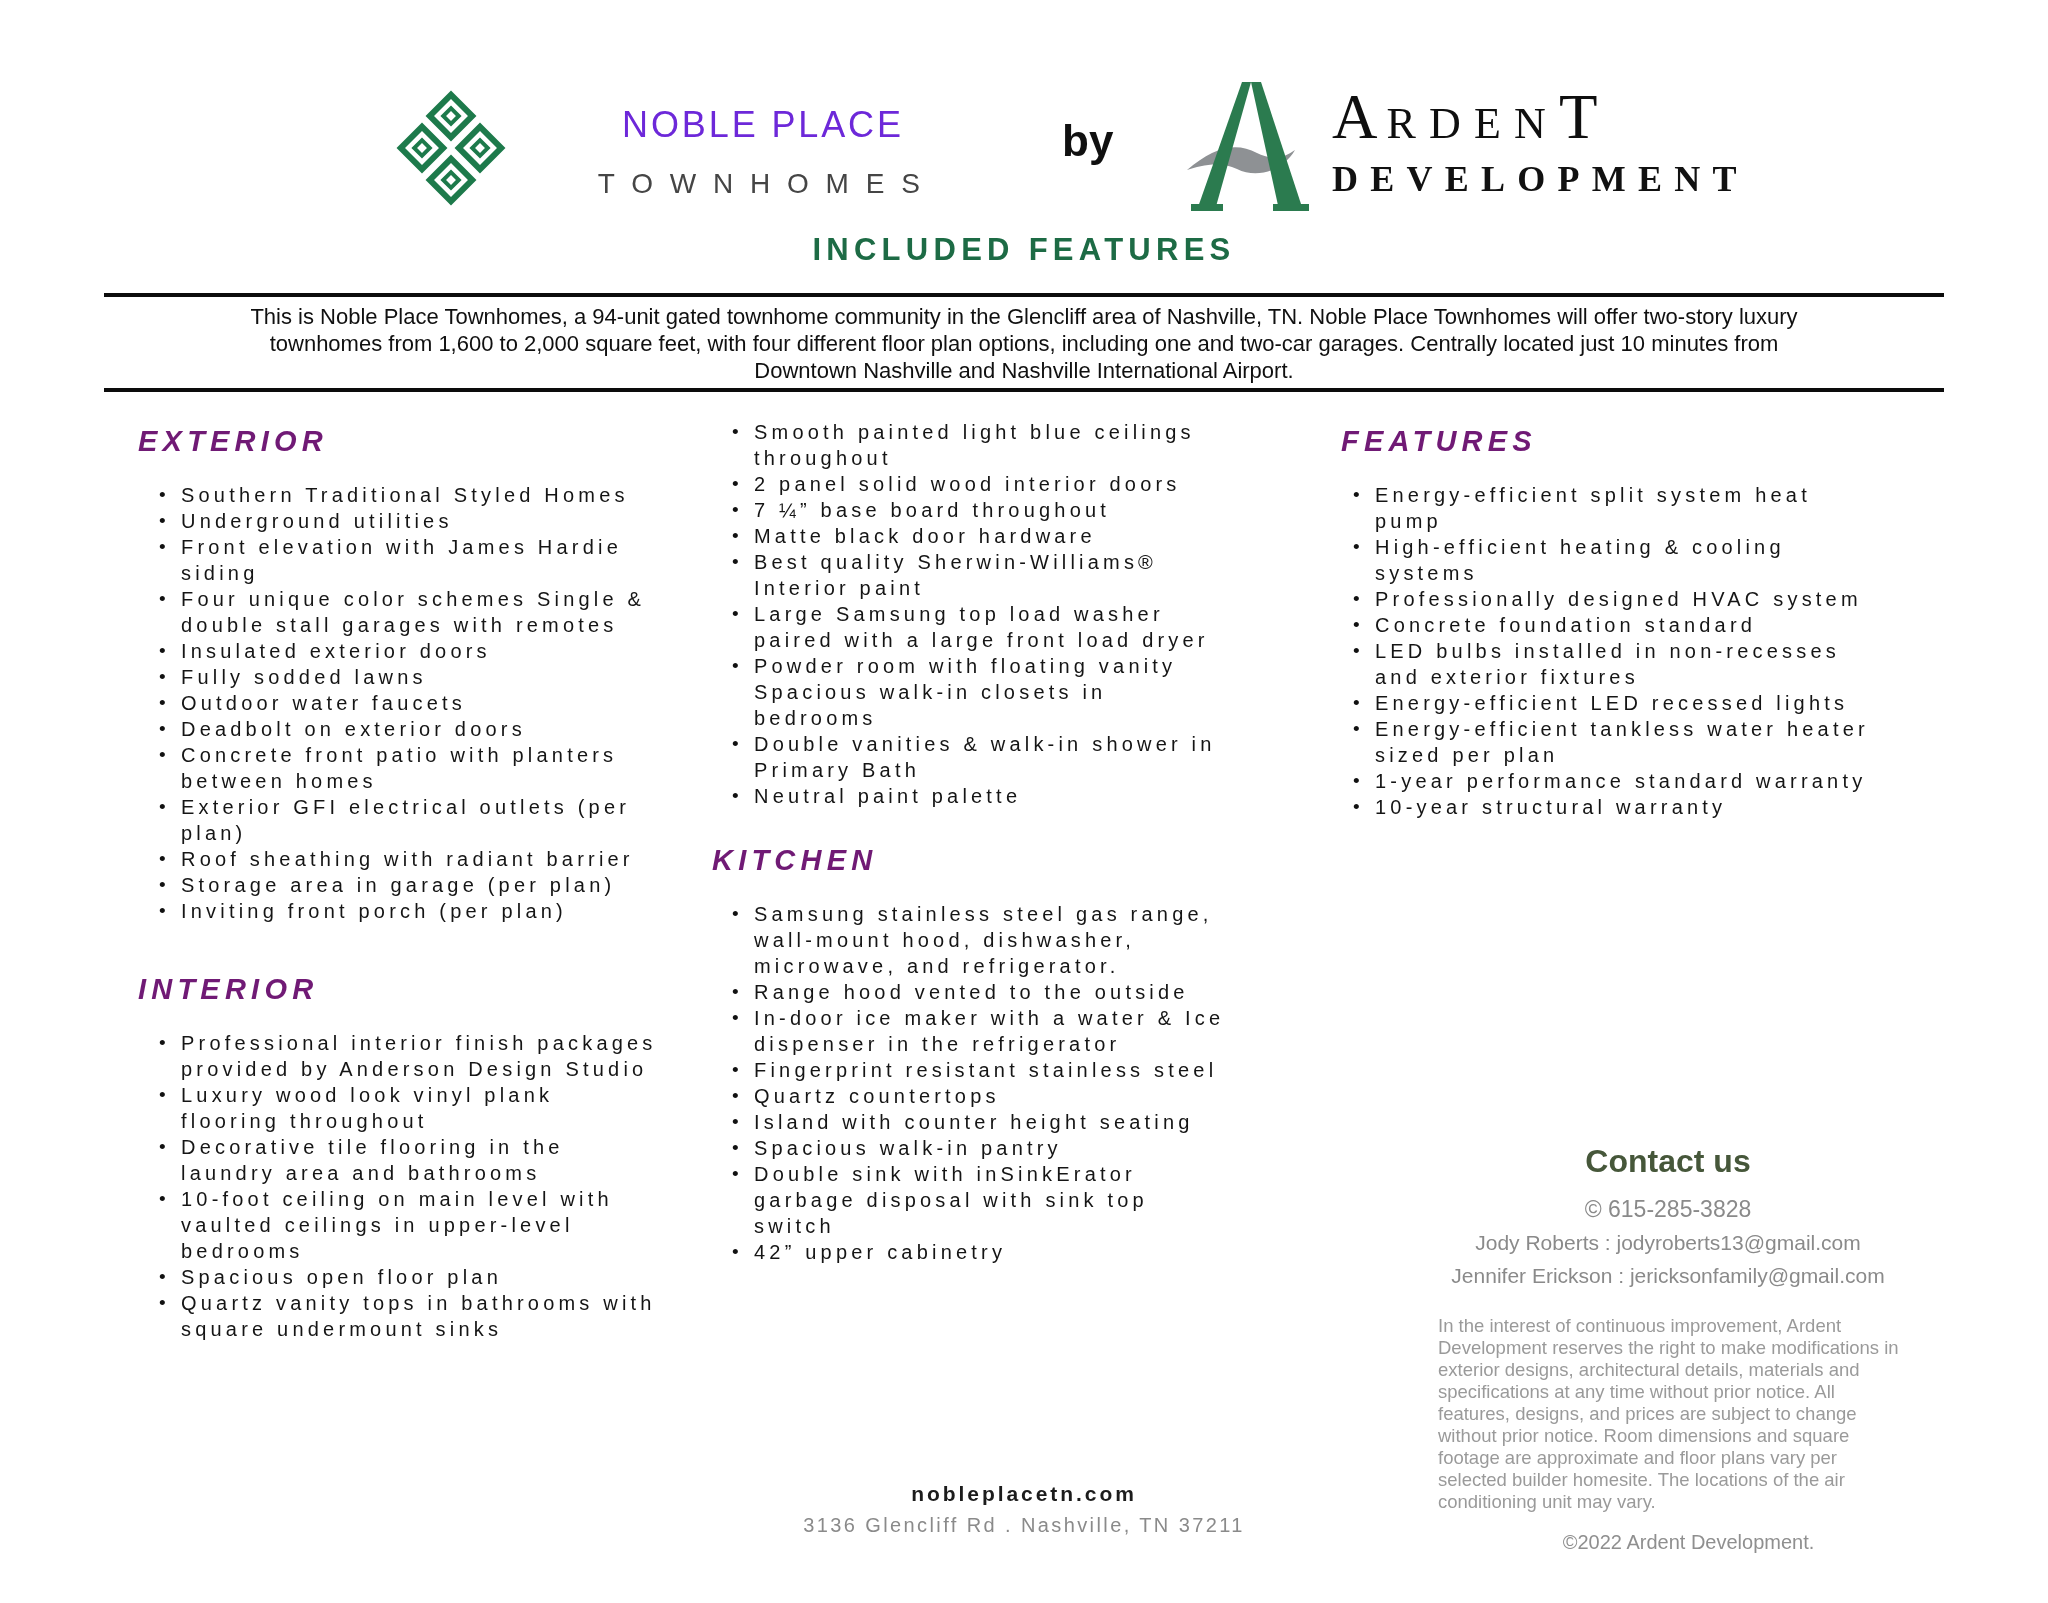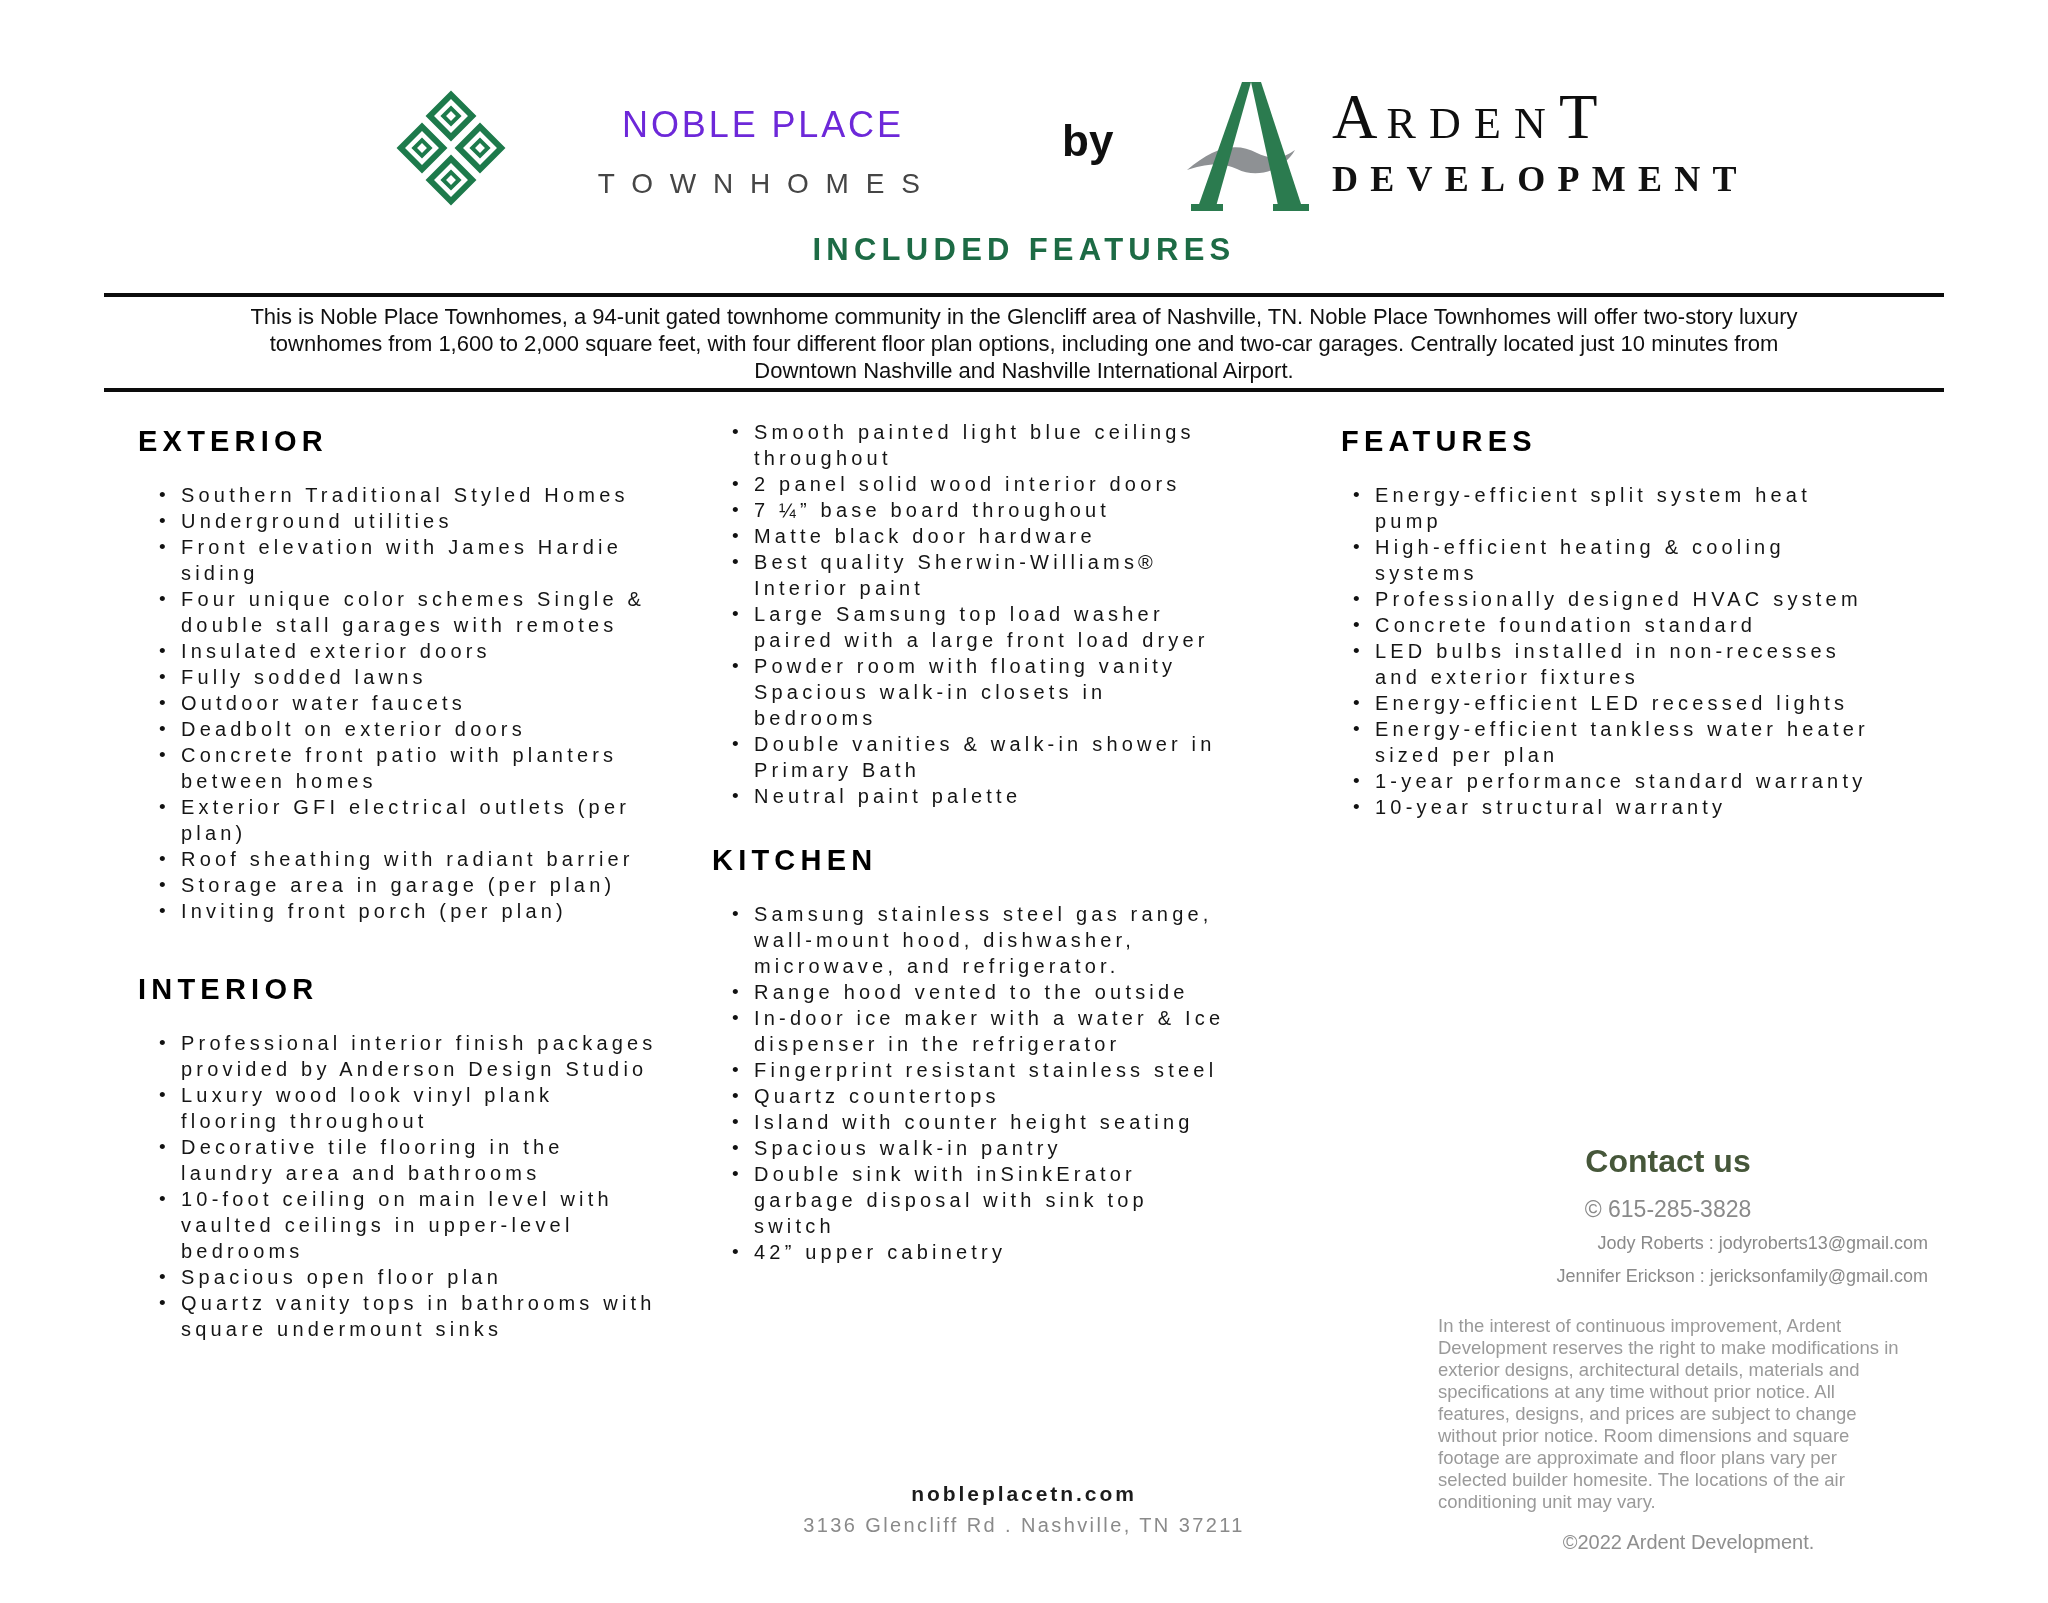--- a/index.html
+++ b/index.html
@@ -28,36 +28,36 @@
   .rule-top{top:293px;}
   .rule-bottom{top:388px;}
   .intro{position:absolute;top:303px;left:244px;width:1560px;text-align:center;
          font-size:22px;line-height:27px;color:#101010;}
 
   
   .col{position:absolute;top:424px;}
   #col-left{left:138px;width:520px;}
   #col-middle{left:712px;width:524px;top:419px;}
   #col-right{left:1341px;width:545px;}
-  .sec-h{font-size:29px;font-weight:bold;letter-spacing:.18em;color:#000000;line-height:34px;}
+  .sec-h{font-size:29px;font-weight:bold;letter-spacing:.18em;color:#701a75;line-height:34px;font-style:italic;}
   .sec-h.mt-interior{margin-top:48px;}
   .sec-h.mt-kitchen{margin-top:34px;}
   ul.feat{list-style:none;margin:24px 0 0 0;padding:0;}
   ul.feat.first{margin-top:0;}
   #col-left ul.feat{padding-left:43px;}
   #col-middle ul.feat{padding-left:42px;}
   #col-right ul.feat{padding-left:34px;}
   ul.feat li{position:relative;font-size:20px;line-height:26px;letter-spacing:.21em;color:#151515;}
   ul.feat li::before{content:"\2022";position:absolute;left:-22px;top:0;font-size:19px;color:#111;}
 
   
   .contact{position:absolute;left:1408px;top:1143px;width:520px;text-align:center;}
   .contact-h{font-size:32px;font-weight:600;color:#46573a;}
   .contact-phone{margin-top:16px;font-size:23px;color:#8a8a8a;}
-  .contact-line{margin-top:7px;font-size:18px;line-height:26px;color:#8a8a8a;text-align:right;}
+  .contact-line{margin-top:7px;font-size:21px;line-height:26px;color:#8a8a8a;}
   .disclaimer{margin-top:26px;margin-left:30px;width:472px;text-align:left;
               font-size:18.5px;line-height:22px;color:#9a9a9a;}
   .copyright{margin-top:18px;margin-left:41px;text-align:center;font-size:20px;color:#8f8f8f;}
 
   
   .footer{position:absolute;left:0;top:1482px;width:100%;text-align:center;}
   .site{font-size:21px;font-weight:bold;letter-spacing:.14em;color:#1c1c1c;}
   .addr{margin-top:8px;font-size:20px;letter-spacing:.12em;color:#8a8a8a;}
 </style>
 </head>

